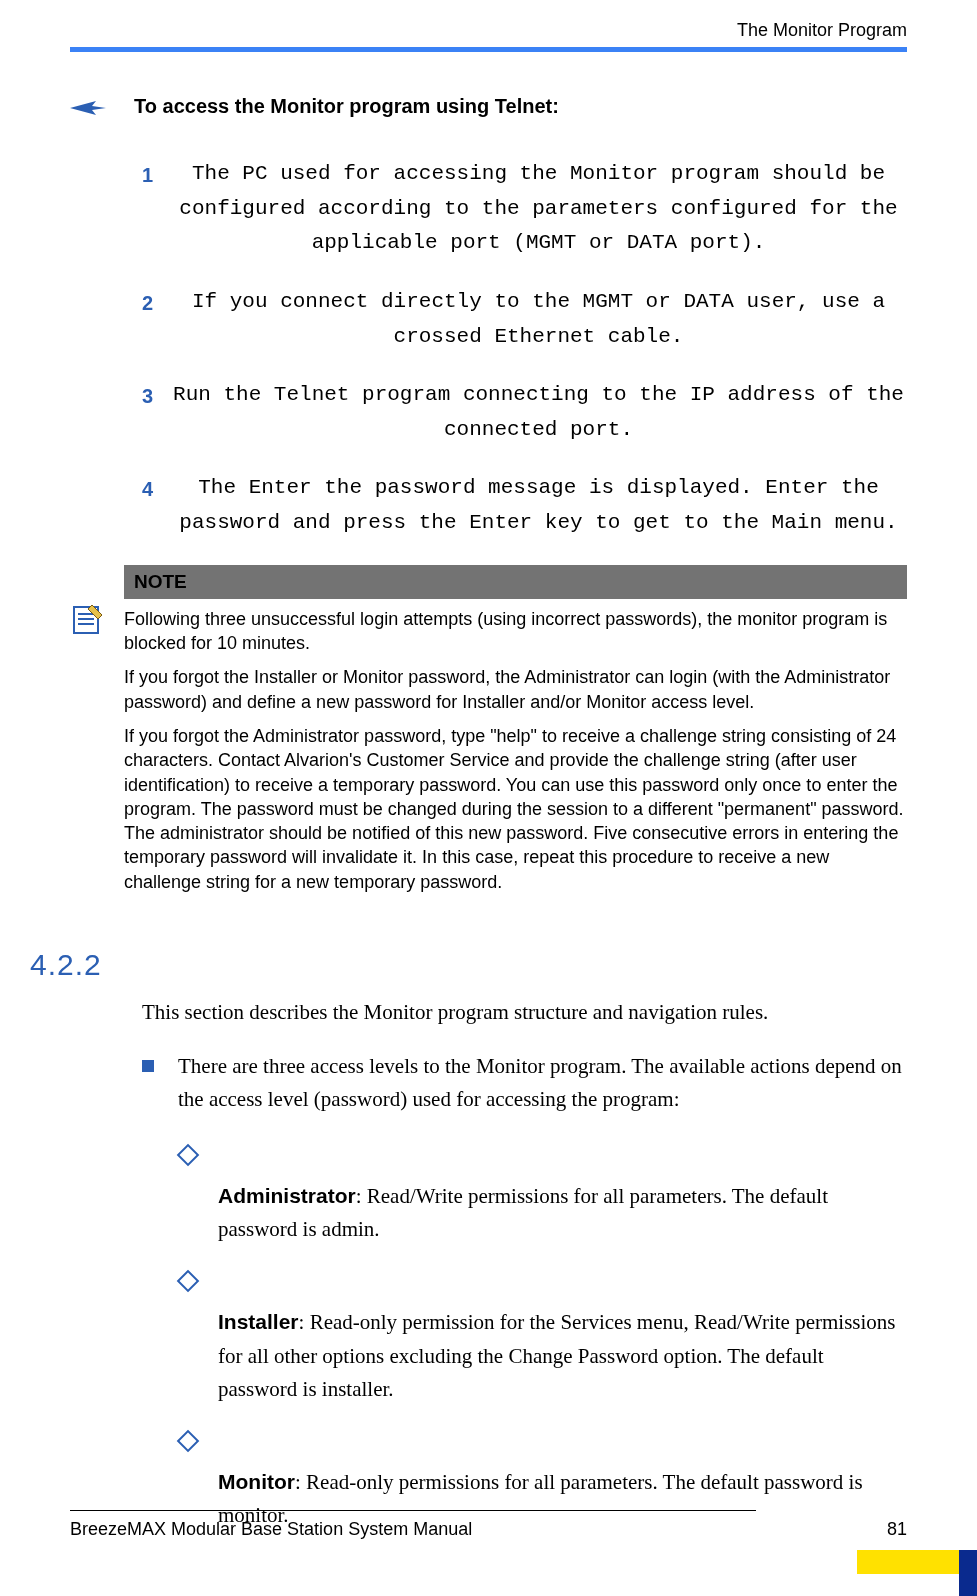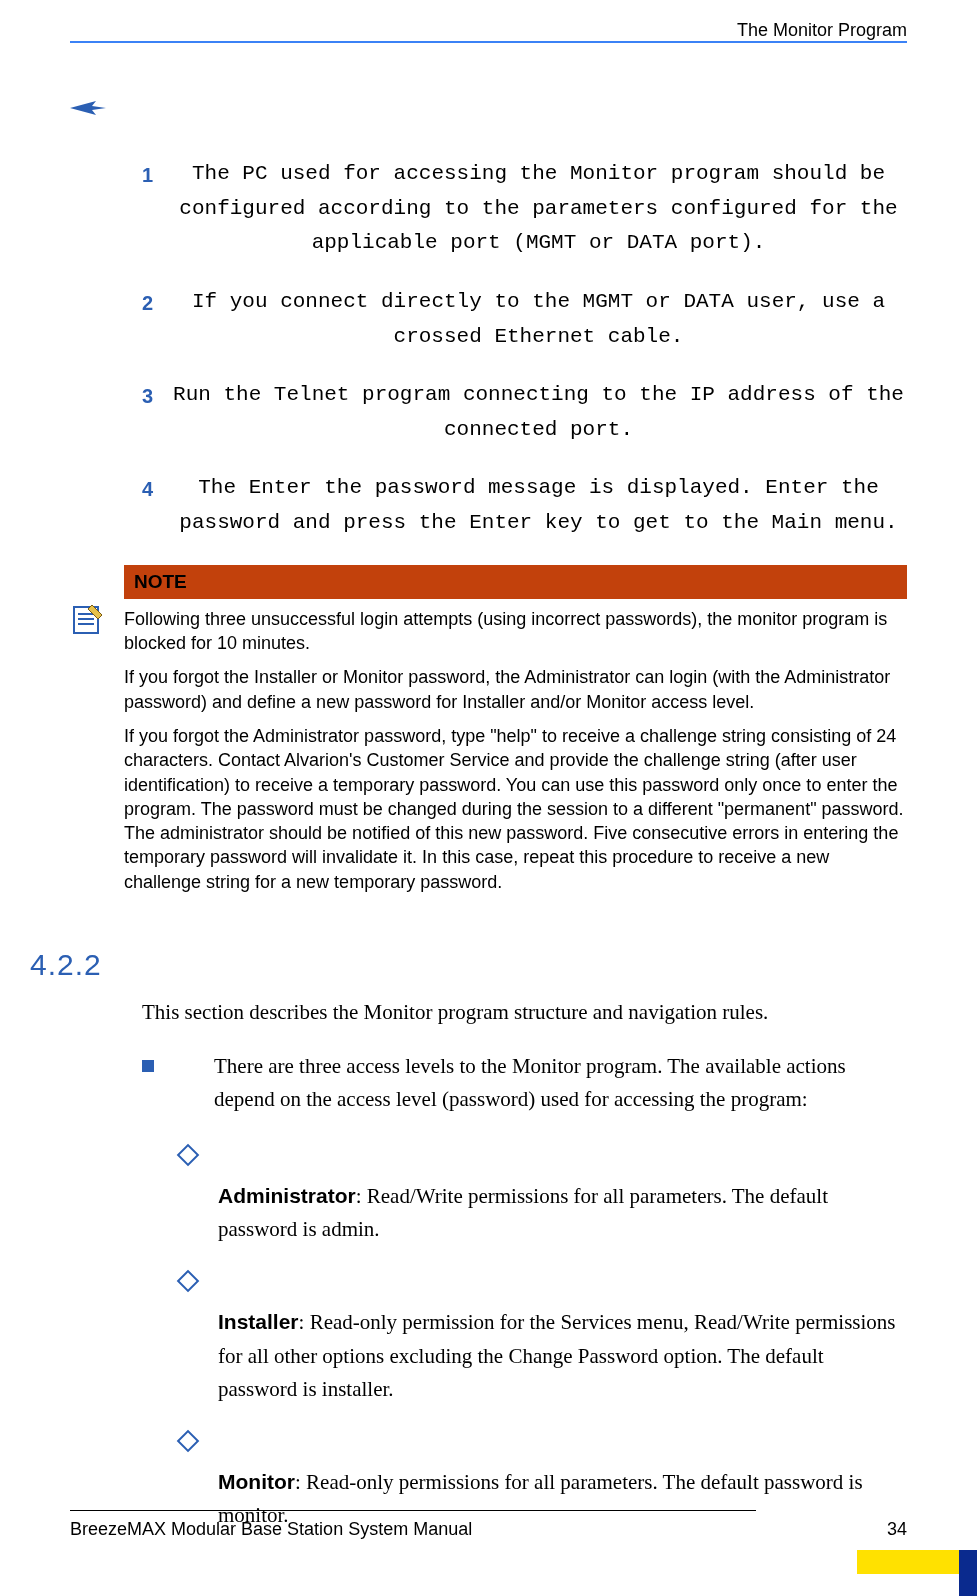--- a/index.html
+++ b/index.html
@@ -19,21 +19,22 @@
     box-sizing: border-box;
   }
   .header {
     position: absolute;
     top: 20px;
     left: 70px;
     right: 70px;
     text-align: right;
     font-family: Arial, Helvetica, sans-serif;
     font-size: 18px;
-    border-bottom: 2px solid #3b82f6;
+    border-bottom: 5px solid #3b82f6;
+    padding-bottom: 6px;
   }
   .content {
     position: absolute;
     top: 95px;
     left: 70px;
     right: 70px;
   }
   .intro-row {
     display: flex;
     align-items: flex-start;
@@ -81,21 +82,21 @@
   }
   .note-icon {
     flex: 0 0 40px;
     margin-top: 38px;
     margin-right: 14px;
   }
   .note-body {
     flex: 1 1 auto;
   }
   .note-heading {
-    background: #c2410c;
+    background: #737373;
     font-family: Arial, Helvetica, sans-serif;
     font-weight: bold;
     font-size: 19px;
     padding: 6px 10px;
   }
   .note-text {
     font-family: Arial, Helvetica, sans-serif;
     font-size: 18px;
     line-height: 1.35;
     padding: 8px 0 0 0;
@@ -130,21 +131,20 @@
     margin-bottom: 20px;
   }
   .bullet-row {
     display: flex;
     align-items: flex-start;
     margin-left: 72px;
     font-family: Georgia, "Times New Roman", serif;
     font-size: 21px;
     line-height: 1.6;
     margin-bottom: 22px;
-    gap: 36px;
   }
   .bullet-square {
     width: 12px;
     height: 12px;
     background: #2b5fb3;
     flex: 0 0 12px;
     margin-top: 10px;
     margin-right: 24px;
   }
   .bullet-text { flex: 1 1 auto; }
@@ -223,20 +223,21 @@
   </div>
 
   <div class="content">
 
     <div class="intro-row">
       <span class="arrow-icon">
         <svg width="36" height="18" viewBox="0 0 36 18">
           <polygon points="0,9 26,2 22,7 36,9 22,11 26,16" fill="#2b5fb3"></polygon>
         </svg>
       </span>
+      <span class="intro-title">To access the Monitor program using Telnet:</span>
     </div>
 
     <div class="steps">
       <div class="step">
         <span class="step-num">1</span>
         <span class="step-text">The PC used for accessing the Monitor program should be configured according to the parameters configured for the applicable port (MGMT or DATA port).</span>
       </div>
       <div class="step">
         <span class="step-num">2</span>
         <span class="step-text">If you connect directly to the MGMT or DATA user, use a crossed Ethernet cable.</span>
@@ -300,21 +301,21 @@
         <span class="lead">Monitor</span><span>: Read-only permissions for all parameters. The default password is monitor.</span>
       </span>
     </div>
 
   </div>
 
   <div class="footer">
     <div class="footer-rule"></div>
     <div class="footer-row">
       <span>BreezeMAX Modular Base Station System Manual</span>
-      <span>34</span>
+      <span>81</span>
     </div>
   </div>
 
   <div class="corner">
     <div class="yellow"></div>
     <div class="blue"></div>
   </div>
 
 </div>
 

